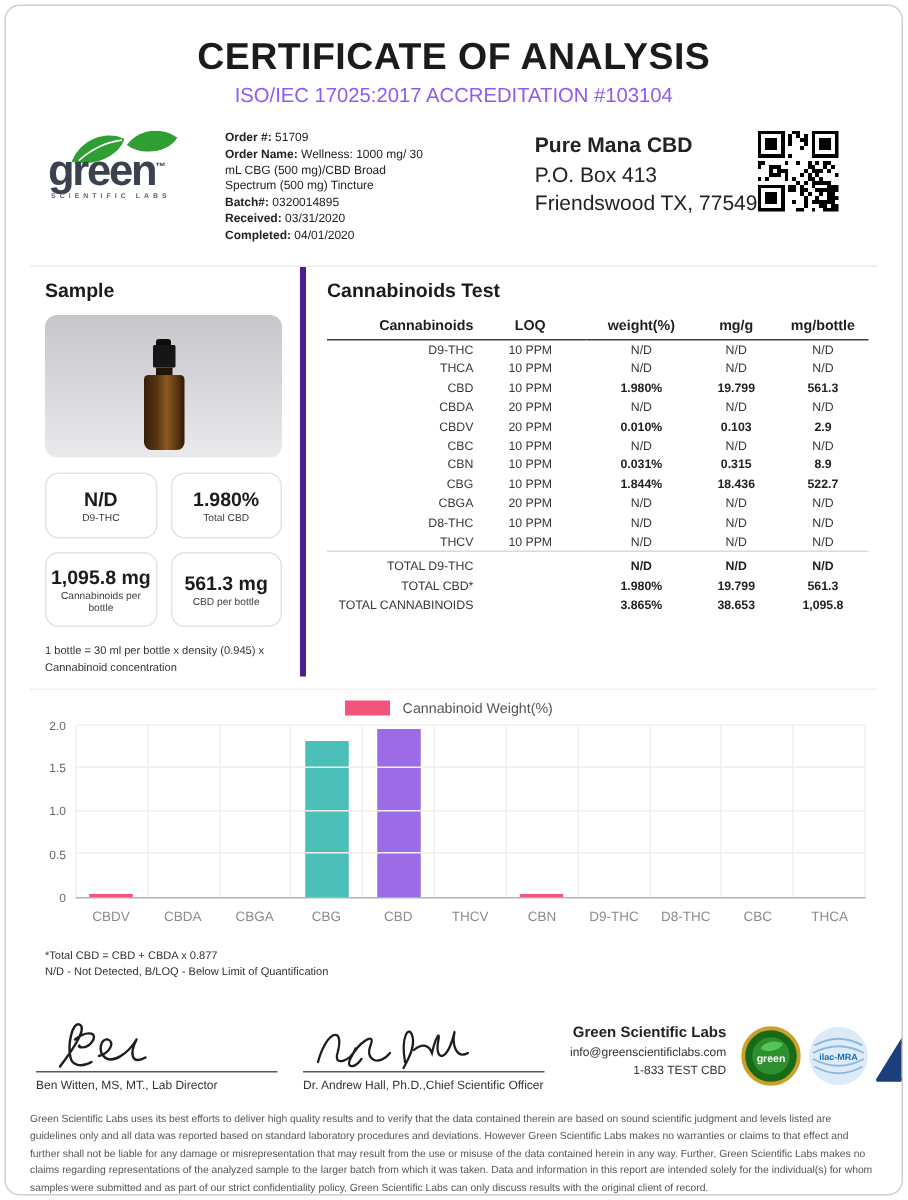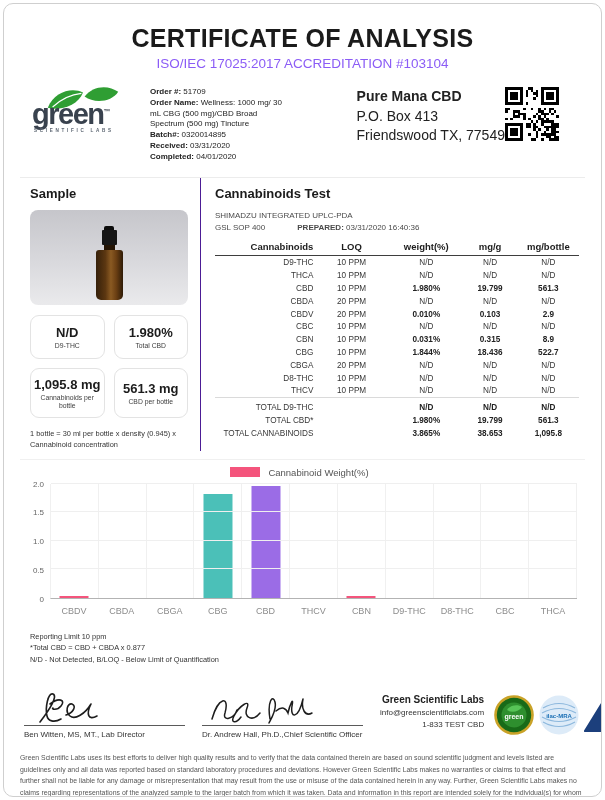--- a/index.html
+++ b/index.html
@@ -17,21 +17,21 @@
   .logo-word sup { font-size:7px; letter-spacing:0; vertical-align:10px; }
   .logo-sub { font-size:4.6px; letter-spacing:2.7px; color:#5a6470; font-weight:bold; margin-top:2px; margin-left:2px; }
   .order-block { width:138px; font-size:8px; color:#222; line-height:1.35; margin-left:14px; }
   .client-block { width:150px; font-size:14px; color:#222; line-height:1.4; margin-left:70px; }
   .b { font-weight:bold; }
   .qr { width:54px; height:54px; margin-left:auto; margin-right:14px; flex:none; }
 
   
   .main-row { display:flex; margin-top:14px; border-top:1px solid #ececec; }
   .sample-col { width:180px; flex:none; padding:8px 12px 0 10px; }
-  .test-col { flex:1; border-left:1px solid #4c1d95; padding:8px 2px 6px 14px; }
+  .test-col { flex:1; border-left:4px solid #4c1d95; padding:8px 2px 6px 14px; }
   h3 { font-size:13px; color:#1b1b1b; margin-bottom:9px; }
 
   .bottle-card { height:95px; border-radius:8px; background:linear-gradient(180deg,#c6c6cb 0%,#d9d9dd 55%,#eaeaec 100%); display:flex; align-items:flex-end; justify-content:center; overflow:hidden; margin-bottom:10px; }
   .bottle { display:flex; flex-direction:column; align-items:center; margin-bottom:5px; }
   .dropper-ridge { width:10px; height:4px; background:#0c0c0c; border-radius:2px 2px 0 0; }
   .dropper-cap { width:15px; height:15px; background:#161616; border-radius:1px; }
   .bottle-neck { width:11px; height:5px; background:#241404; }
   .bottle-body { width:27px; height:50px; background:linear-gradient(90deg,#35200a 0%,#5c3711 35%,#8a5a22 55%,#6b3f13 75%,#2e1b07 100%); border-radius:3px 3px 5px 5px; }
 
   .stats { display:grid; grid-template-columns:1fr 1fr; gap:9px; }
@@ -259,27 +259,20 @@
           <div class="stat-card">
        <div class="stat-value">561.3 mg</div>
        <div class="stat-label">CBD per bottle</div>
      </div>
         </div>
       <p class="footnote">1 bottle = 30 ml per bottle x density (0.945) x Cannabinoid concentration</p>
     </div>
 
     <div class="test-col">
       <h3>Cannabinoids Test</h3>
-      <div class="method">
-        <div>SHIMADZU INTEGRATED UPLC-PDA</div>
-        <div class="method2">
-          <span>GSL SOP 400</span>
-          <span><span class="b">PREPARED:</span> <span>03/31/2020 16:40:36</span></span>
-        </div>
-      </div>
       <table id="cannabinoid-table">
         <colgroup>
             <col class="c1">
             <col class="c2">
             <col class="c3">
             <col class="c4">
             <col class="c5">
           </colgroup>
       <thead>
             <tr>
@@ -446,21 +439,20 @@
         <div class="xlabel">THCV</div>
         <div class="xlabel">CBN</div>
         <div class="xlabel">D9-THC</div>
         <div class="xlabel">D8-THC</div>
         <div class="xlabel">CBC</div>
         <div class="xlabel">THCA</div>
       </div>
   </div>
 
   <div class="notes" id="notes">
-      <div>Reporting Limit 10 ppm</div>
       <div>*Total CBD = CBD + CBDA x 0.877</div>
       <div>N/D - Not Detected, B/LOQ - Below Limit of Quantification</div>
     </div>
 
   <div class="sig-row">
     <div class="sig">
       <svg width="150" height="38" viewBox="0 0 150 38">
         <path d="M12 33 C22 20 30 7 25 5 C20 3 17 19 19 27 C20 32 26 34 33 30 M22 15 C31 8 38 11 33 17 C29 22 23 20 25 19 M38 26 C45 24 49 17 44 15 C39 14 37 23 42 27 C47 31 57 25 63 15 M63 15 C58 25 60 32 69 27" stroke="#1d1d1d" stroke-width="1.6" fill="none" stroke-linecap="round"></path>
       </svg>
       <div class="sig-line"></div>

